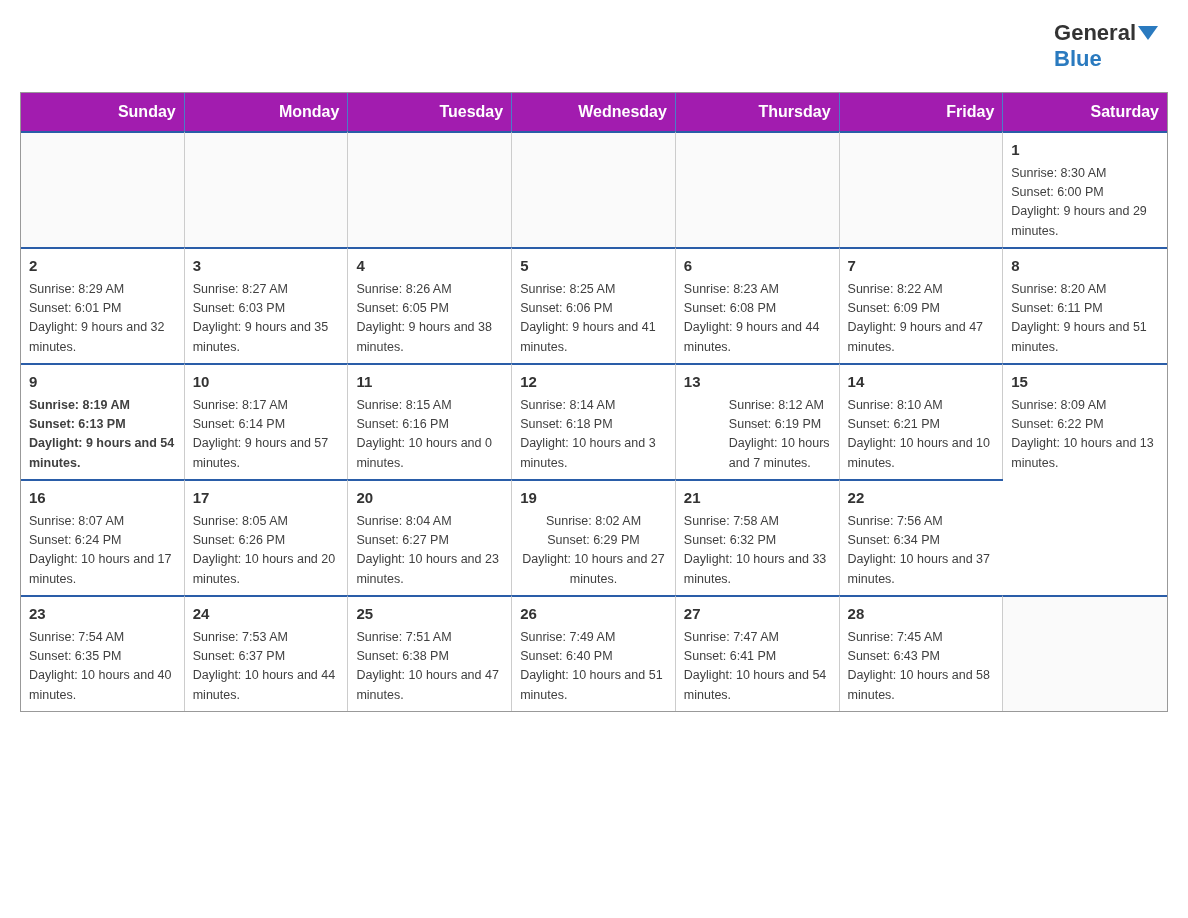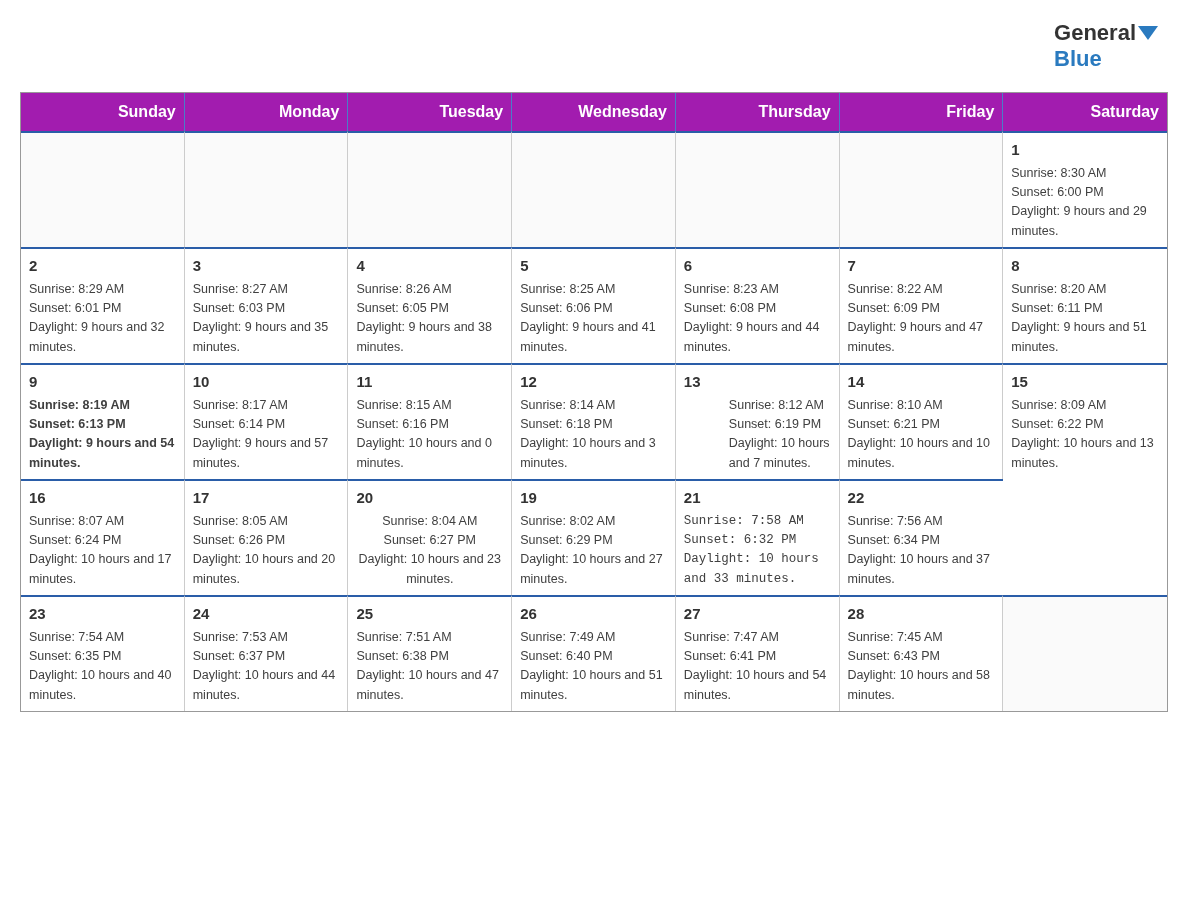--- a/index.html
+++ b/index.html
@@ -244,33 +244,33 @@
 Daylight: 10 hours and 17 minutes.</div>
         </div>
         <div class="day-cell">
           <span class="day-number">17</span>
           <div class="day-info" style="white-space: pre-line;">Sunrise: 8:05 AM
 Sunset: 6:26 PM
 Daylight: 10 hours and 20 minutes.</div>
         </div>
         <div class="day-cell">
           <span class="day-number">20</span>
-          <div class="day-info" style="white-space: pre-line; text-align: center;">Sunrise: 8:04 AM
+          <div class="day-info" style="white-space: pre-line;">Sunrise: 8:04 AM
 Sunset: 6:27 PM
 Daylight: 10 hours and 23 minutes.</div>
         </div>
         <div class="day-cell">
           <span class="day-number">19</span>
-          <div class="day-info" style="white-space: pre-line;">Sunrise: 8:02 AM
+          <div class="day-info" style="white-space: pre-line; text-align: center;">Sunrise: 8:02 AM
 Sunset: 6:29 PM
 Daylight: 10 hours and 27 minutes.</div>
         </div>
         <div class="day-cell">
           <span class="day-number">21</span>
-          <div class="day-info" style="white-space: pre-line; font-family: Liberation Mono, monospace;">Sunrise: 7:58 AM
+          <div class="day-info" style="white-space: pre-line;">Sunrise: 7:58 AM
 Sunset: 6:32 PM
 Daylight: 10 hours and 33 minutes.</div>
         </div>
         <div class="day-cell">
           <span class="day-number">22</span>
           <div class="day-info" style="white-space: pre-line;">Sunrise: 7:56 AM
 Sunset: 6:34 PM
 Daylight: 10 hours and 37 minutes.</div>
         </div>
       </div>

